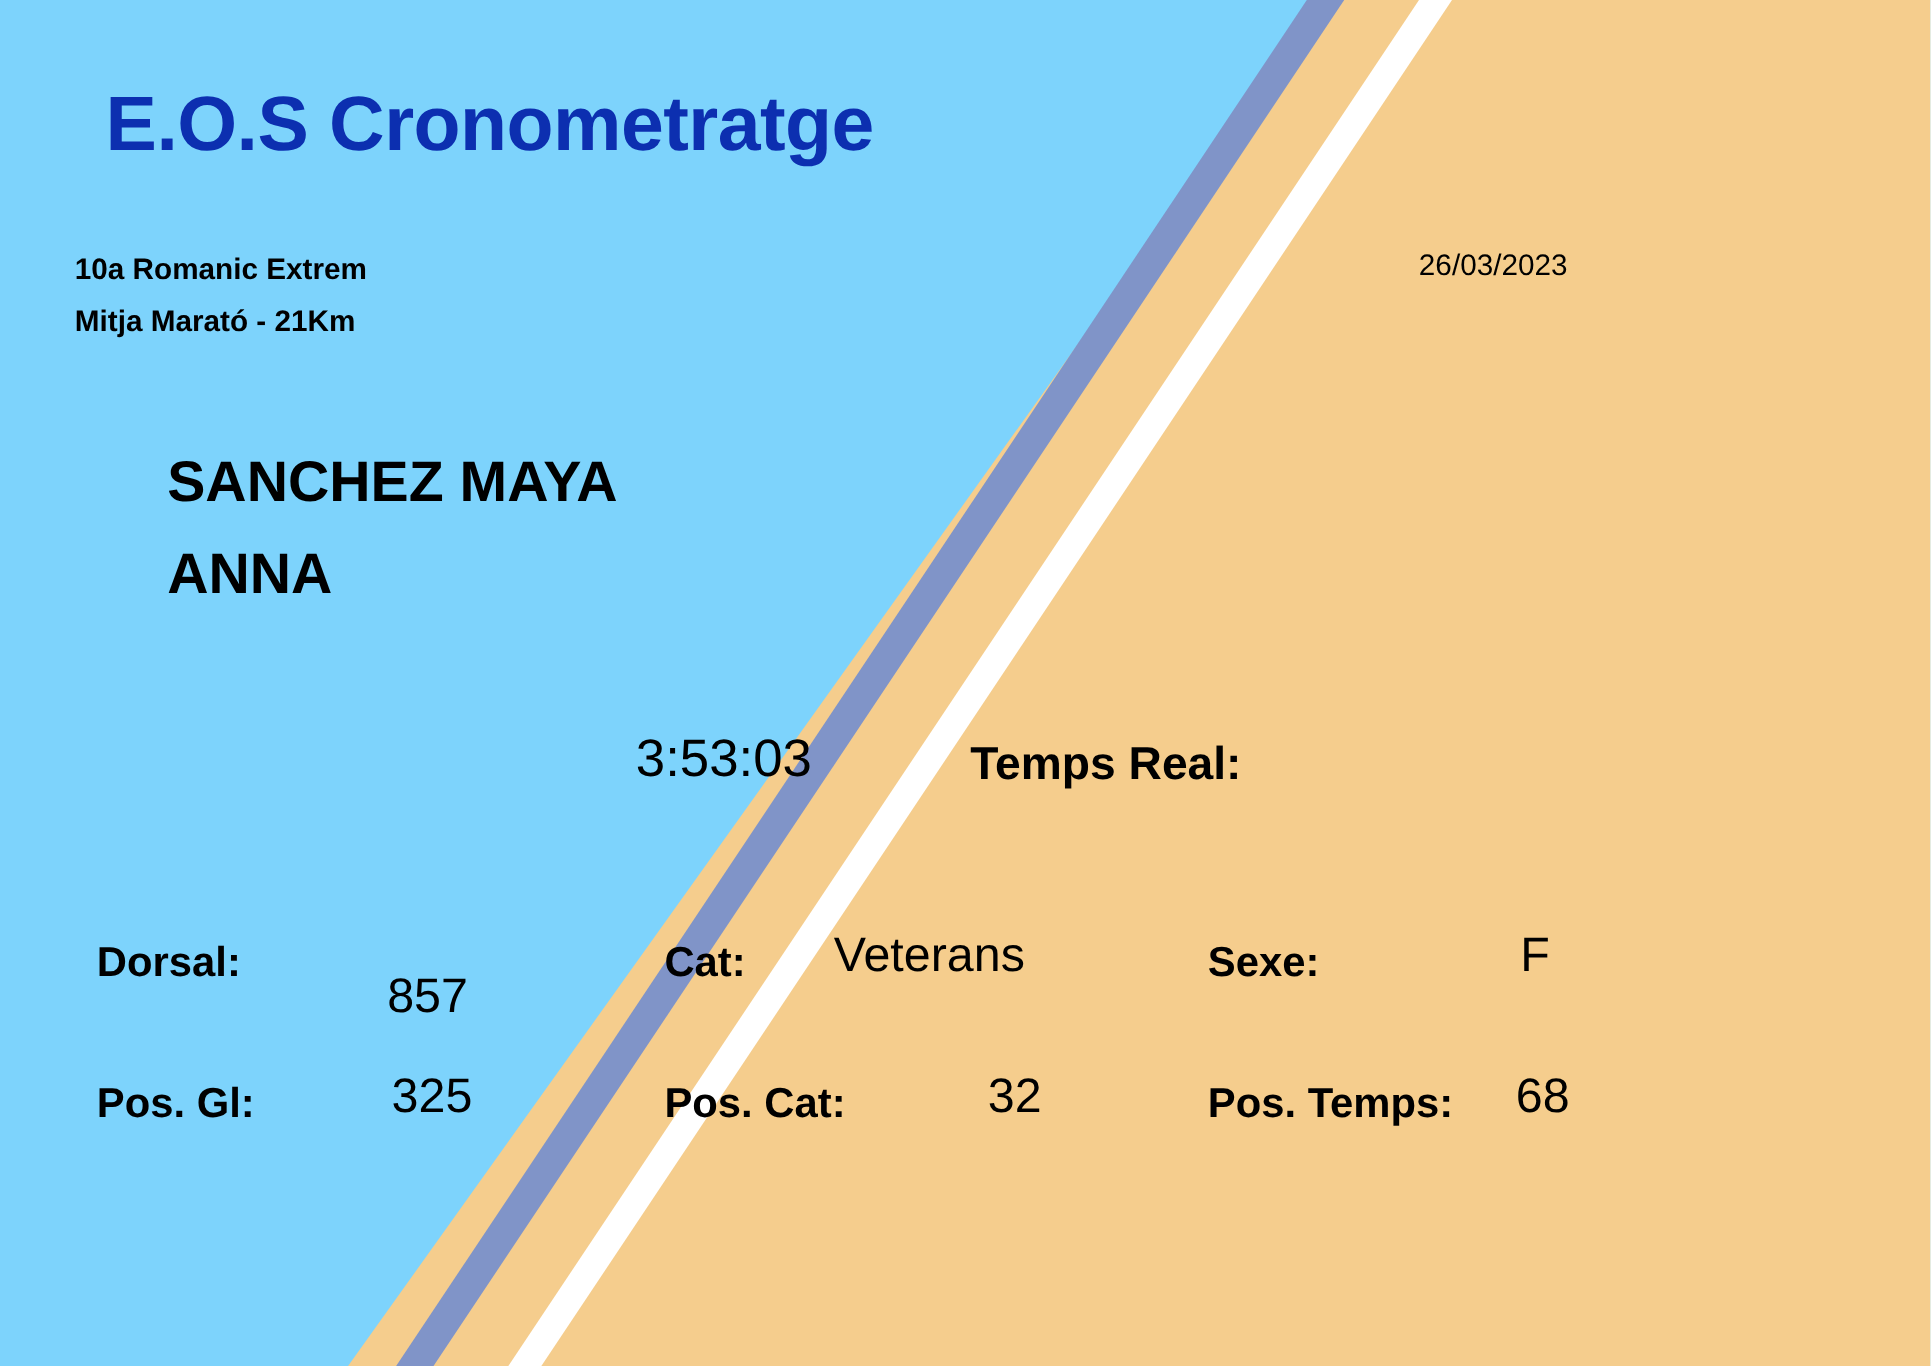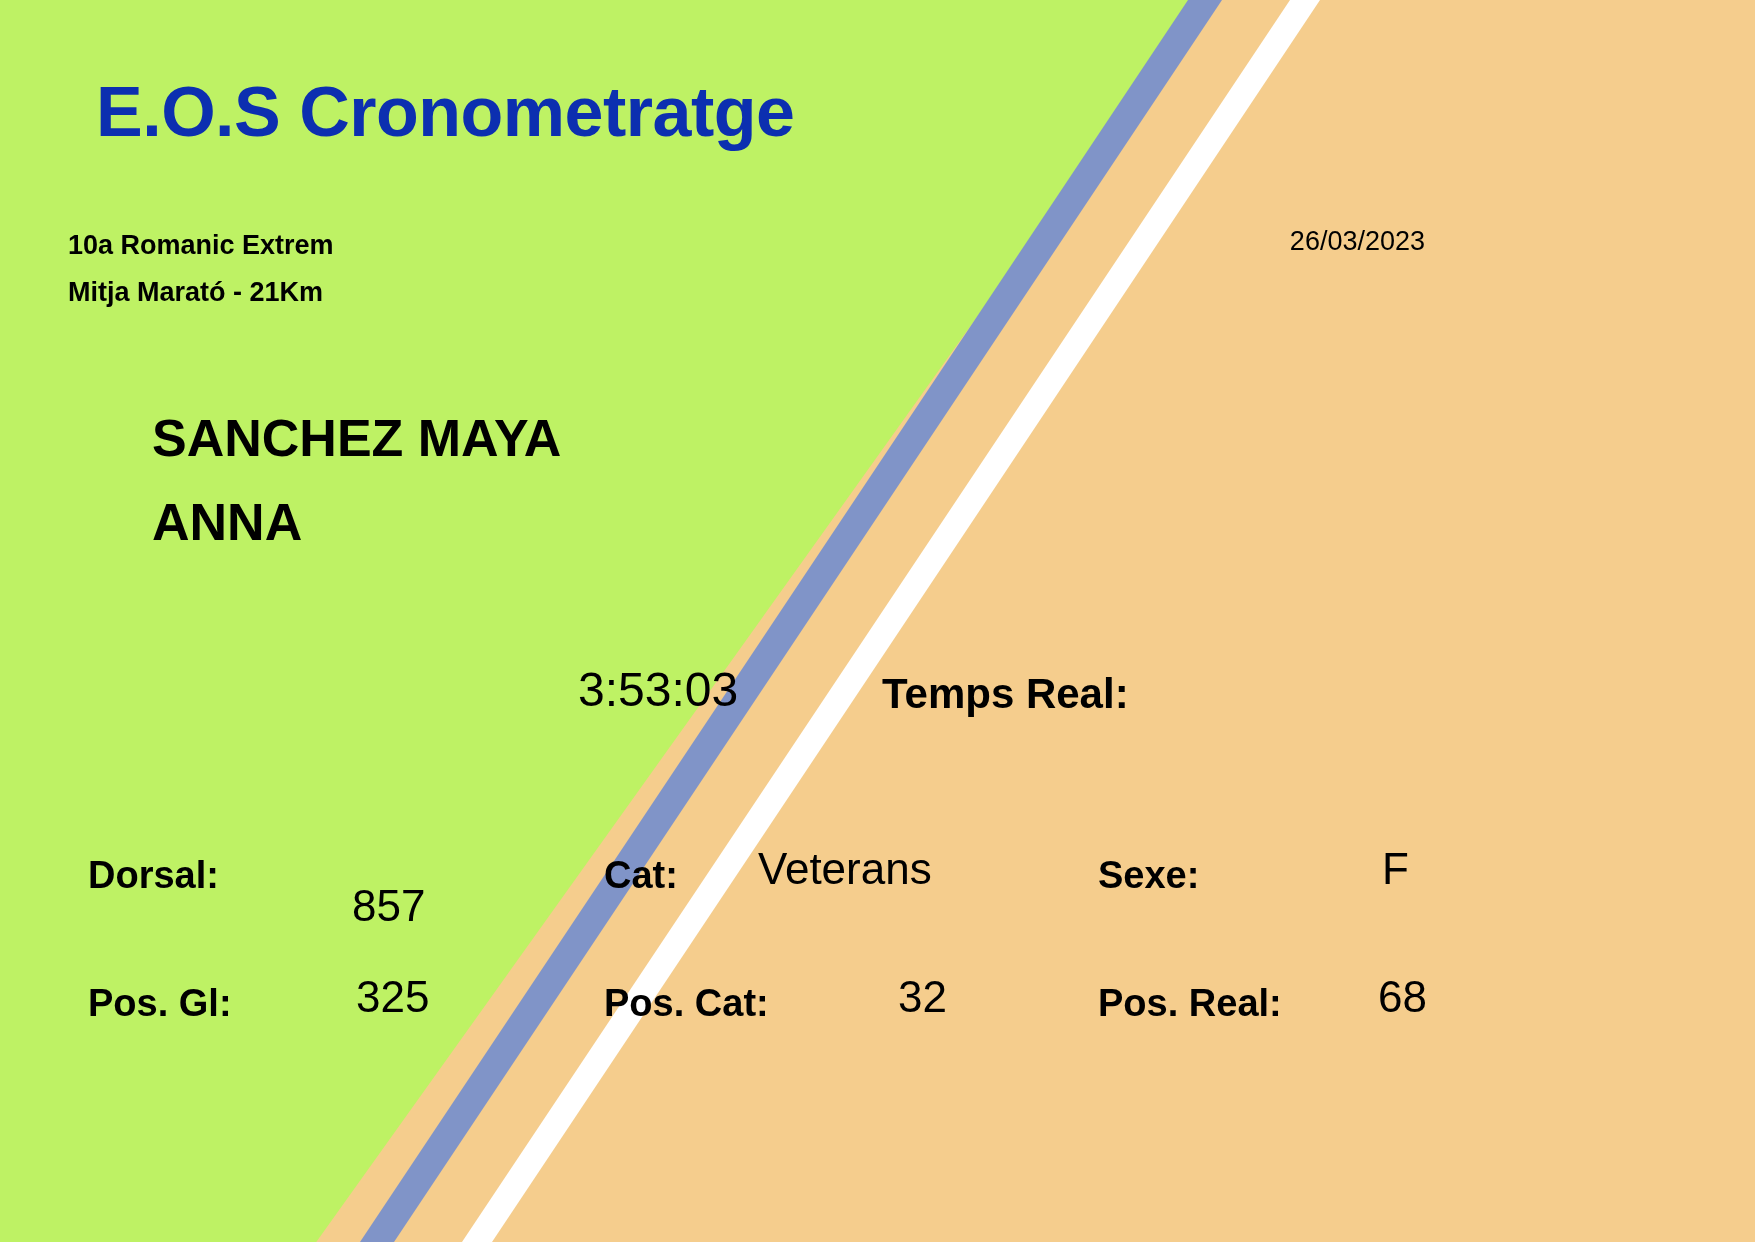--- a/index.html
+++ b/index.html
@@ -8,21 +8,21 @@
     background: #ffffff;
   }
   body {
     font-family: "Liberation Sans", sans-serif;
   }
   .certificate {
     position: relative;
     width: 1755px;
     height: 1242px;
     overflow: hidden;
-    background: #bef264;
+    background: #7dd3fc;
   }
 
   
   .diagonal-layer {
     position: absolute;
     inset: 0;
     overflow: hidden;
     z-index: 0;
   }
   
@@ -233,18 +233,18 @@
       <span class="cellV p-cat-v">Veterans</span>
       <span class="cellL p-sexe-l">Sexe:</span>
       <span class="cellV p-sexe-v">F</span>
     </div>
 
     <div class="row-2">
       <span class="cellL p-posgl-l">Pos. Gl:</span>
       <span class="cellV p-posgl-v">325</span>
       <span class="cellL p-poscat-l">Pos. Cat:</span>
       <span class="cellV p-poscat-v">32</span>
-      <span class="cellL p-possex-l">Pos. Real:</span>
+      <span class="cellL p-possex-l">Pos. Temps:</span>
       <span class="cellV p-possex-v">68</span>
     </div>
 
   </div>
 </div>
 
 </body></html>

